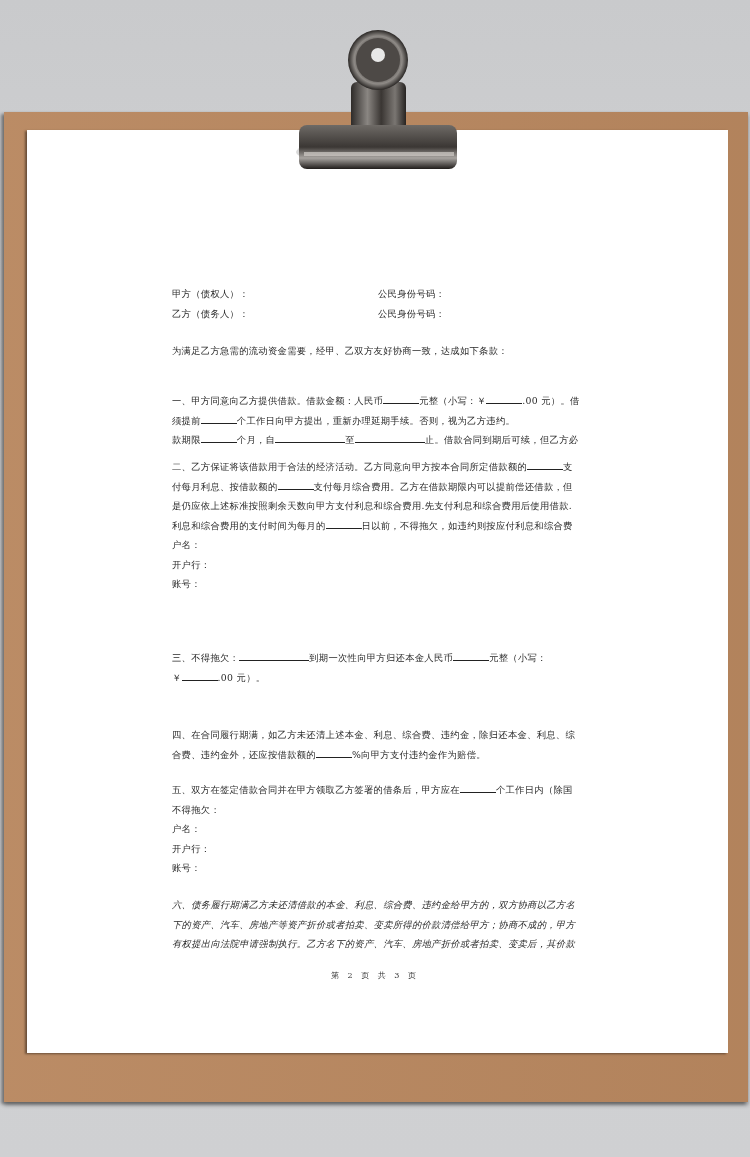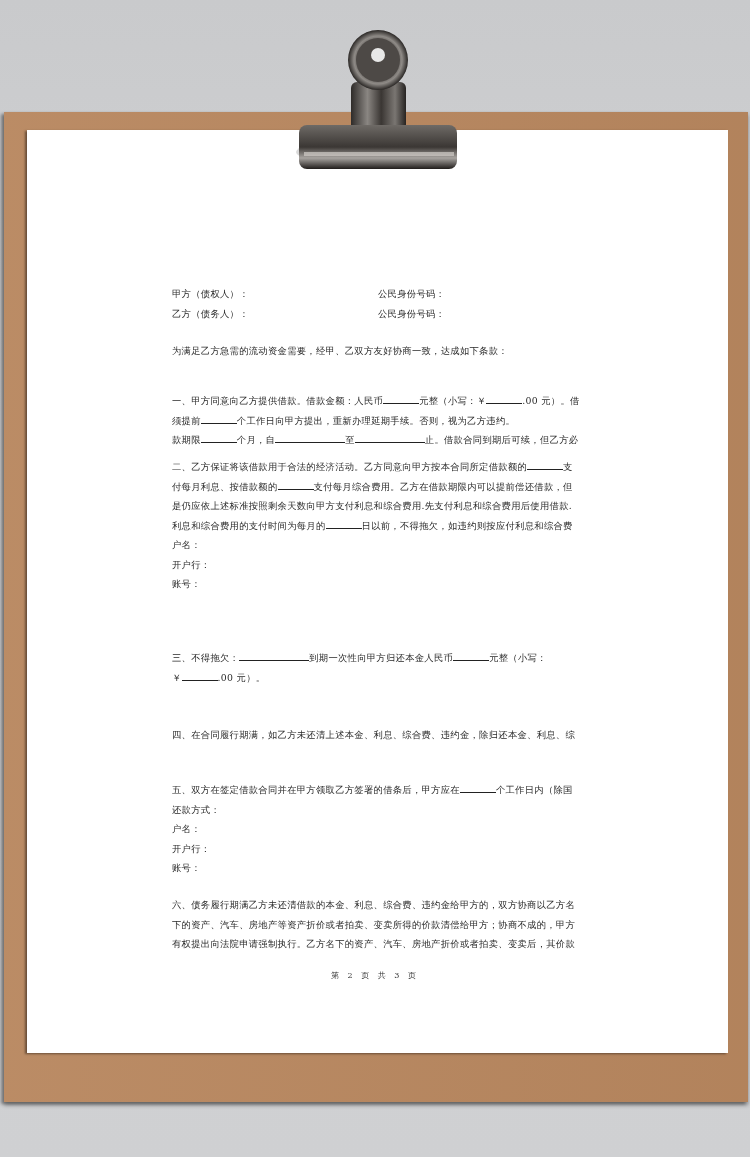--- a/index.html
+++ b/index.html
@@ -117,31 +117,34 @@
   <div class="line">
     <span>三、不得拖欠：</span><span class="blank b-m"></span><span>到期一次性向甲方归还本金人民币</span><span class="blank b-s"></span><span>元整（小写：</span>
   </div>
   <div class="line">
     <span>￥</span><span class="blank b-s"></span><span>.00 元）。</span>
   </div>
 </div>
 
 <div class="text" style="top:706px;margin-top:19px;">
   <div class="line">四、在合同履行期满，如乙方未还清上述本金、利息、综合费、违约金，除归还本金、利息、综</div>
+  <div class="line">
+    <span>合费、违约金外，还应按借款额的</span><span class="blank b-s"></span><span>%向甲方支付违约金作为赔偿。</span>
+  </div>
 </div>
 
 <div class="text" style="top:780px;">
   <div class="line">
     <span>五、双方在签定借款合同并在甲方领取乙方签署的借条后，甲方应在</span><span class="blank b-s"></span><span>个工作日内（除国</span>
   </div>
-  <div class="line">还款方式：</div>
+  <div class="line">不得拖欠：</div>
   <div class="line">户名：</div>
   <div class="line">开户行：</div>
   <div class="line">账号：</div>
 </div>
 
-<div class="text" style="top:895px;">
+<div class="text" style="top:895px;font-style:italic;">
   <div class="line">六、债务履行期满乙方未还清借款的本金、利息、综合费、违约金给甲方的，双方协商以乙方名</div>
   <div class="line">下的资产、汽车、房地产等资产折价或者拍卖、变卖所得的价款清偿给甲方；协商不成的，甲方</div>
   <div class="line">有权提出向法院申请强制执行。乙方名下的资产、汽车、房地产折价或者拍卖、变卖后，其价款</div>
 </div>
 
 <div class="footer">第 2 页 共 3 页</div>
 
 </body></html>

